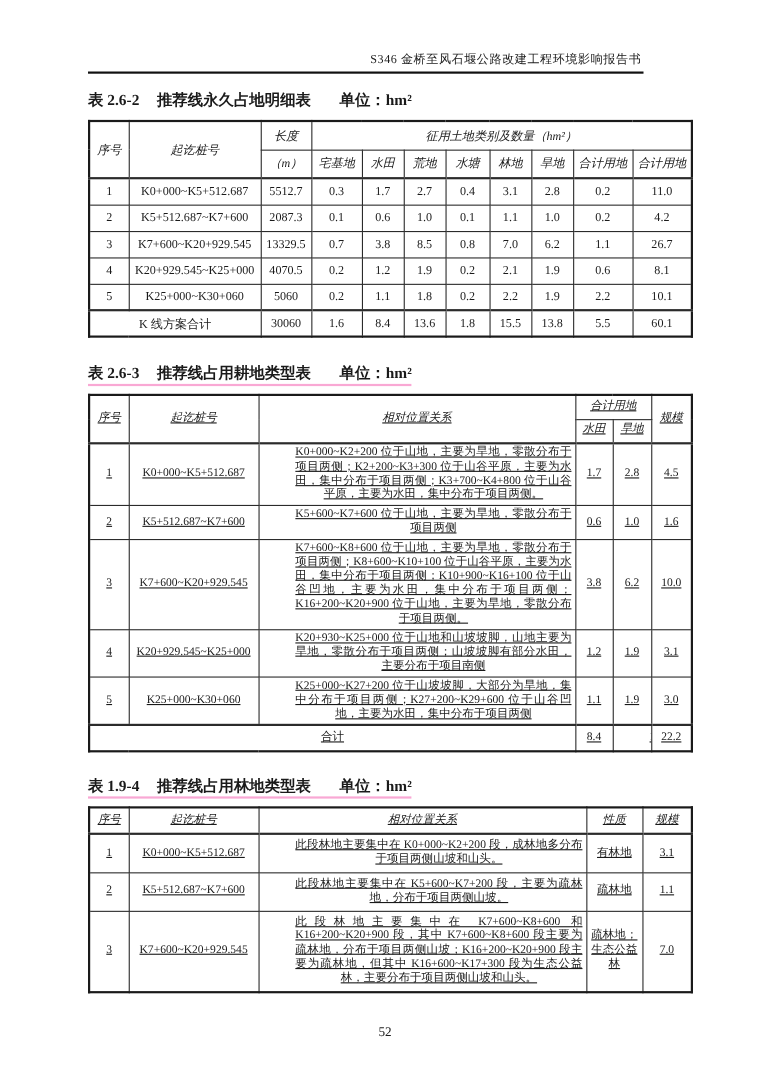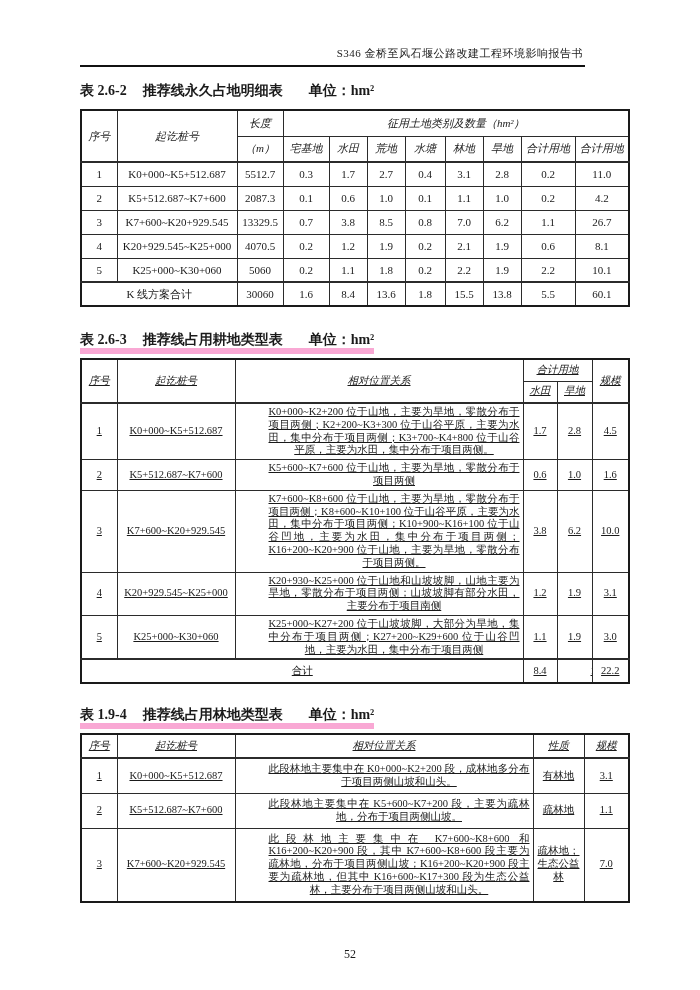--- a/index.html
+++ b/index.html
@@ -15,21 +15,21 @@
   .doc-header { text-align: right; font-size: 11px; letter-spacing: 0.5px; padding-right: 2px; }
   .header-rule { border-bottom: 2px solid #111; margin-top: 4px; }
 
   
   .tcap { font-weight: bold; font-size: 14px; }
   .tcap-1 { margin-top: 15px; margin-bottom: 9px; }
   .tcap-2 { margin-top: 24px; margin-bottom: 9px; }
   .tcap-3 { margin-top: 22px; margin-bottom: 9px; }
   .tcap .cap-no { margin-right: 16px; }
   .tcap .cap-unit { margin-left: 26px; }
-  .tcap.ul .cap-inner { border-bottom: 6px solid #f9a8d4; padding-bottom: 1px; }
+  .tcap.ul .cap-inner { border-bottom: 2px solid #f9a8d4; padding-bottom: 1px; }
 
   
   table {
     border-collapse: collapse;
     table-layout: fixed;
     width: 548px;
     border: 2px solid #1a1a1a;
   }
   th, td {
     border: 1px solid #2b2b2b;
@@ -53,21 +53,21 @@
     text-align: justify;
     text-align-last: center;
     padding-left: 33px;
   }
   #t3 thead th { height: 24px; }
   #t3 tbody td { padding: 4px 3px; }
 
   
   .page-number {
     position: absolute;
-    bottom: 28px;
+    bottom: 44px;
     left: 0;
     width: 700px;
     text-align: center;
     font-size: 12px;
   }
 </style>
 </head>
 <body>
 
 <div class="page">

